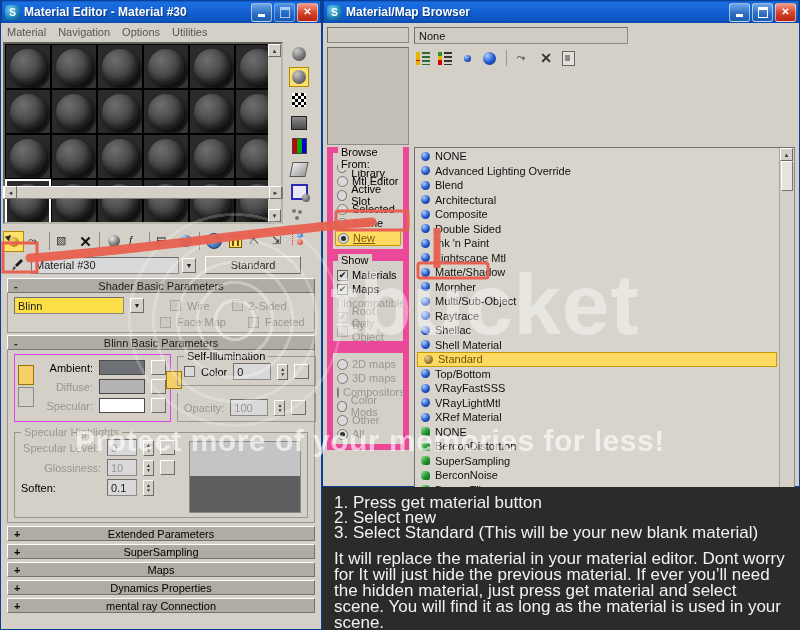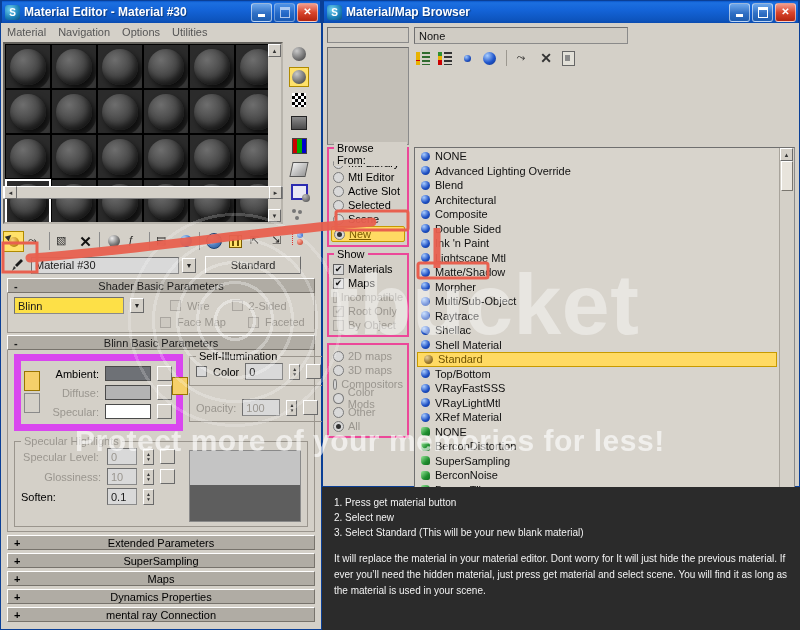--- a/index.html
+++ b/index.html
@@ -183,21 +183,21 @@
   .ico-list2 .lt{width:4px;height:100%;background:linear-gradient(180deg,#2f8f2f 0 30%,#e8b200 0 64%,#c00 0 100%);}
   .ico-list2 .ln{flex:1;margin-left:2px;background:repeating-linear-gradient(180deg,#333 0 2px,transparent 2px 4px);}
   .ico-dotsm{width:7px;height:7px;border-radius:50%;background:radial-gradient(circle at 33% 28%,#9ec7ff,#1f4fc0 60%,#10307a);}
   .ico-dotlg{width:13px;height:13px;border-radius:50%;background:radial-gradient(circle at 33% 28%,#a8ceff,#1f55cc 55%,#0d2f7d);}
   .ico-bigx{font-size:14px;font-weight:bold;color:#333;line-height:1;}
   .ico-page{width:11px;height:13px;background:#e2e0d8;border:1px solid #666;position:relative;}
   .ico-page:after{content:'';position:absolute;left:2px;top:3px;width:5px;height:6px;background:#8a8a8a;}
 
   .br-main{display:flex;padding:2px 4px 4px 4px;gap:5px;height:398px;box-sizing:border-box;}
   .br-opts{width:82px;}
-  .optgroup{border:2px solid #ec4899;padding:7px 4px 3px;position:relative;margin-bottom:6px;}
+  .optgroup{border:6px solid #ec4899;padding:7px 4px 3px;position:relative;}
   .optgroup>.leg{position:absolute;top:-7px;left:5px;background:#d4d0c8;padding:0 3px;font-size:11px;}
   .optrow{display:flex;align-items:center;gap:4px;height:14px;font-size:11px;}
   .optrow.hl{background:#ffda63;border:1px solid #c79a00;border-radius:2px;margin:0 -2px;padding:0 2px;color:#7a5a00;text-decoration:underline;}
 
   .br-listwrap{flex:1;border:1px solid #8a8a8a;border-top-color:#6f6f6f;border-left-color:#6f6f6f;
     background:#d8d4cc;display:flex;box-sizing:border-box;position:relative;}
   .br-list{flex:1;overflow:hidden;padding-top:1px;}
   .li{height:14.5px;display:flex;align-items:center;gap:5px;padding-left:6px;font-size:11px;color:#101010;}
   .li.hl{background:#ffda63;border:1px solid #c79a00;box-sizing:border-box;margin:0 2px;color:#6f5200;}
   .li.faded{color:#a6a29b;}
@@ -207,21 +207,21 @@
     border-radius:2px 4px 2px 4px;}
   .sball{width:9px;height:9px;border-radius:50%;flex:none;
     background:radial-gradient(circle at 33% 28%,#e6cf9a,#9c7a2e 58%,#6a5018);}
   .br-vscroll{width:14px;background:#d4d0c8;border-left:1px solid #a8a49c;
     display:flex;flex-direction:column;justify-content:space-between;}
   .br-vscroll .thumb{height:30px;margin:0 1px;background:#e8e4dc;border:1px solid #fff;
     border-right-color:#7a766f;border-bottom-color:#7a766f;box-sizing:border-box;}
 
   
   #instructions{left:322px;top:487px;width:478px;height:143px;background:#2b2b2b;color:#f2f2f2;
-    padding:8px 12px;box-sizing:border-box;font-size:10px;line-height:15px;}
+    padding:8px 12px;box-sizing:border-box;font-size:17px;line-height:15px;}
   #instructions .blk2{margin-top:11px;line-height:16px;}
 
   
   #annot{position:absolute;left:0;top:0;width:800px;height:630px;pointer-events:none;}
 
   
   .wm{position:absolute;pointer-events:none;color:rgba(255,255,255,.55);
     font-weight:bold;letter-spacing:.5px;}
   #wm-word{left:330px;top:255px;font-size:86px;color:rgba(255,255,255,.42);}
   #wm-line{left:75px;top:424px;font-size:30px;color:rgba(255,255,255,.62);white-space:nowrap;}
@@ -472,21 +472,21 @@
 
     <div class="rollout">
       <div class="roll-head">
         <span class="pm">-</span>
         <span class="tt">Blinn Basic Parameters</span>
       </div>
       <div class="roll-body">
 
         <div style="display:flex;gap:6px;">
 
-          <div style="width:158px;border:7px solid #d946ef;padding:5px 4px;position:relative;">
+          <div style="width:158px;border:1px solid #d946ef;padding:5px 4px;position:relative;">
             <div style="position:absolute;left:3px;top:10px;width:14px;height:18px;background:#f5d06a;border:1px solid #9a7500;"></div>
             <div style="position:absolute;left:3px;top:32px;width:14px;height:18px;background:#d4d0c8;border:1px solid #8a8a8a;"></div>
             <div class="row" style="margin-left:22px;">
               <span style="width:52px;text-align:right">Ambient:</span>
               <span class="swatch" id="sw-ambient" style="width: 46px; height: 15px; background: rgb(110, 113, 118);"></span>
               <span class="mapbtn"></span>
             </div>
             <div class="row" style="margin-left:22px;">
               <span class="dim" style="width:52px;text-align:right">Diffuse:</span>
               <span class="swatch" id="sw-diffuse" style="width: 46px; height: 15px; background: rgb(180, 180, 180);"></span>

